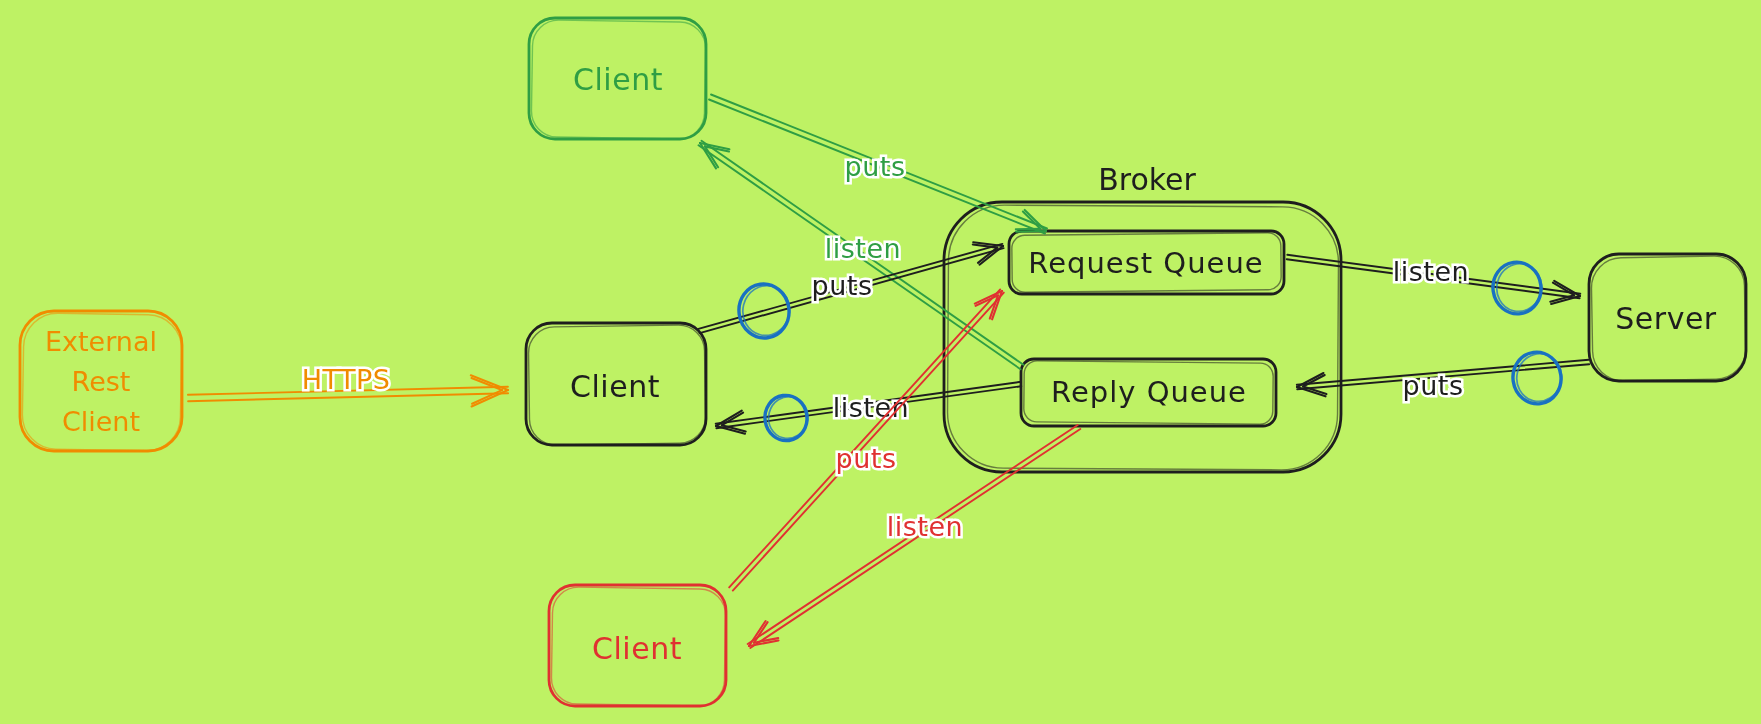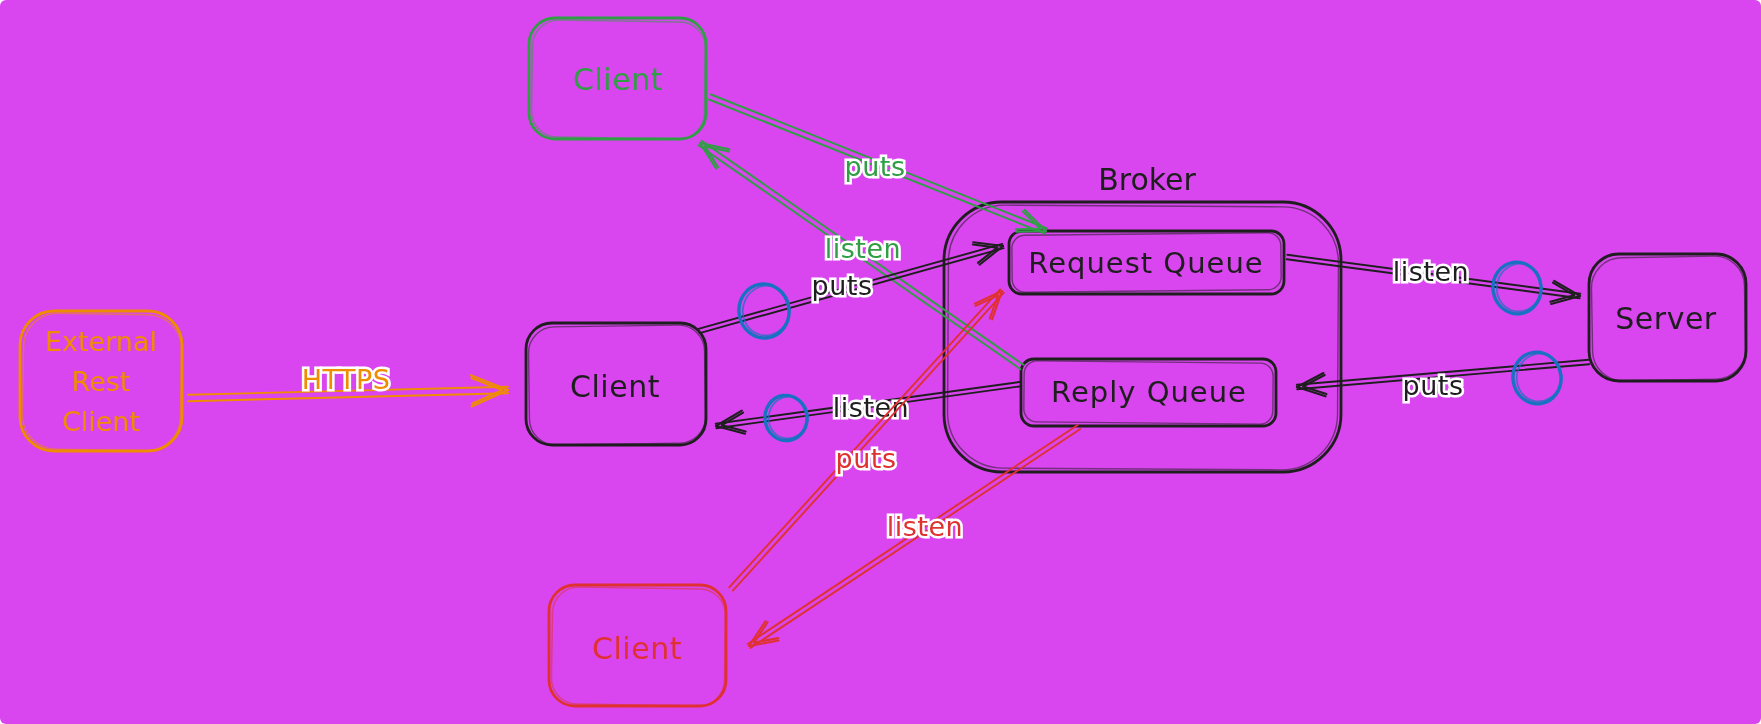--- a/index.html
+++ b/index.html
@@ -4,24 +4,23 @@
 <style>
   html, body {
     margin: 0;
     padding: 0;
     background: #ffffff;
   }
   .page {
     position: relative;
     width: 1761px;
     height: 724px;
-    background: #d946ef;
+    background: #bef264;
     overflow: hidden;
     font-family: "DejaVu Sans", sans-serif;
-    border-radius: 6px;
   }
   svg { display: block; }
   .box {
     fill: none;
     stroke-width: 2.8px;
     stroke-linejoin: round;
   }
   .box-ghost {
     fill: none;
     stroke-width: 1.4px;

